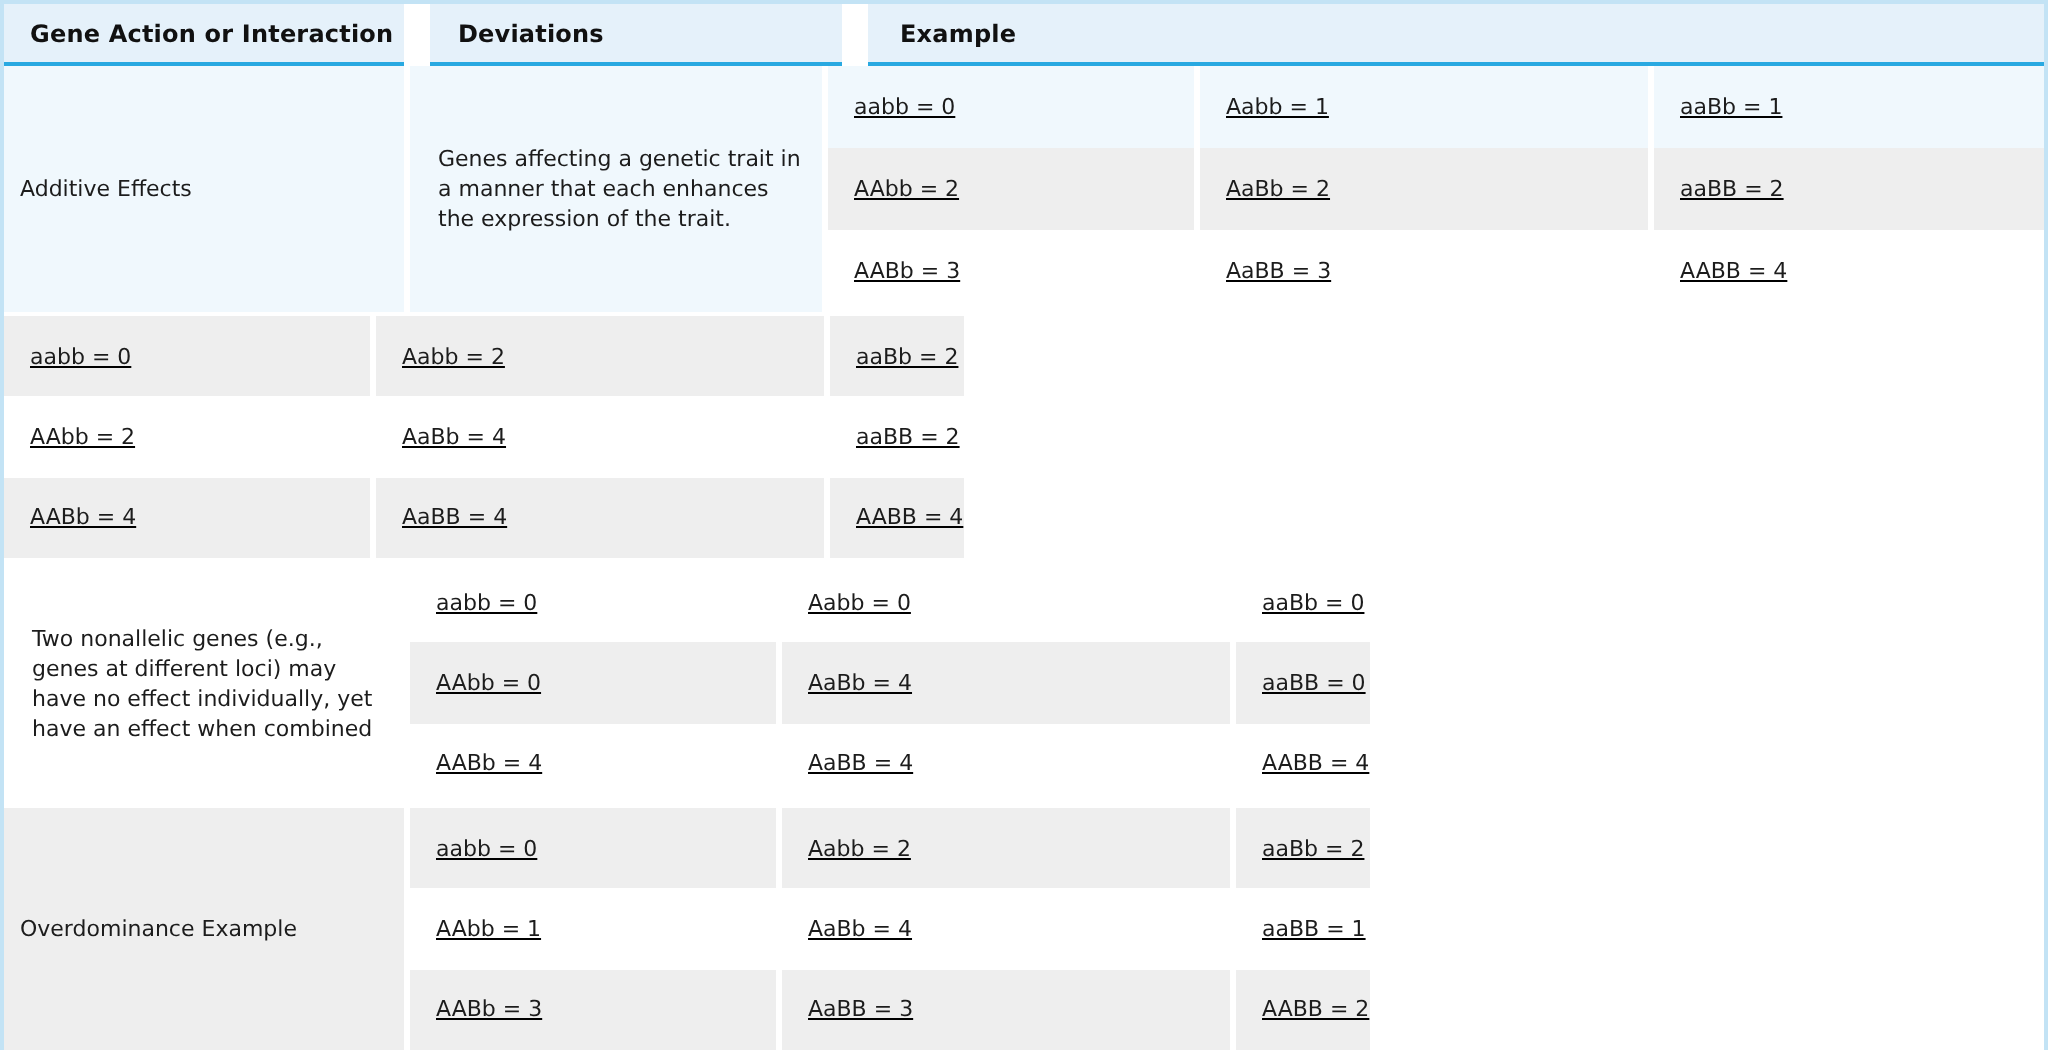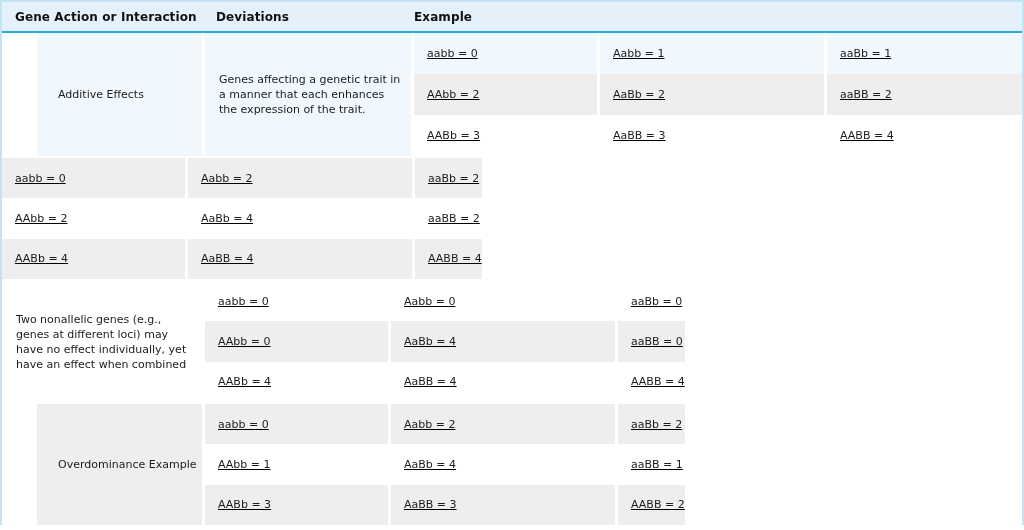--- a/index.html
+++ b/index.html
@@ -20,54 +20,53 @@
     border-top: 2px solid #c3e3f5;
     border-left: 2px solid #c3e3f5;
     border-right: 2px solid #c3e3f5;
     box-sizing: border-box;
     background: #ffffff;
   }
   
   .thead {
     display: grid;
     grid-template-columns: 200px 206px 1fr;
-    column-gap: 0;
+    column-gap: 13px;
     background: #ffffff;
   }
   .th {
     background: #e5f1fa;
     border-bottom: 2px solid #29a9e1;
     height: 29px;
     display: flex;
     align-items: center;
     font-size: 12px;
     font-weight: bold;
     color: #111111;
     letter-spacing: 0.1px;
   }
   .th.c1 { padding-left: 13px; }
   .th.c2 { padding-left: 14px; }
-  .th.c3 { padding-left: 6px; }
+  .th.c3 { padding-left: 16px; }
   
   .tbody { background: #ffffff; }
   .group {
     display: grid;
     grid-template-columns: 200px 206px 1fr;
     column-gap: 3px;
     height: 123px;
     box-sizing: border-box;
   }
   .group + .group { border-top: 2px solid #ffffff; }
   .cell-name {
     display: flex;
     align-items: center;
-    padding-left: 21px;
+    padding-left: 8px;
     font-size: 11px;
     color: #1c1c1c;
-    margin-left: 35px;
   }
   .cell-expl {
     display: flex;
     align-items: center;
     padding-left: 14px;
     padding-right: 8px;
     font-size: 11px;
     line-height: 15px;
     color: #1c1c1c;
     justify-content: center;

